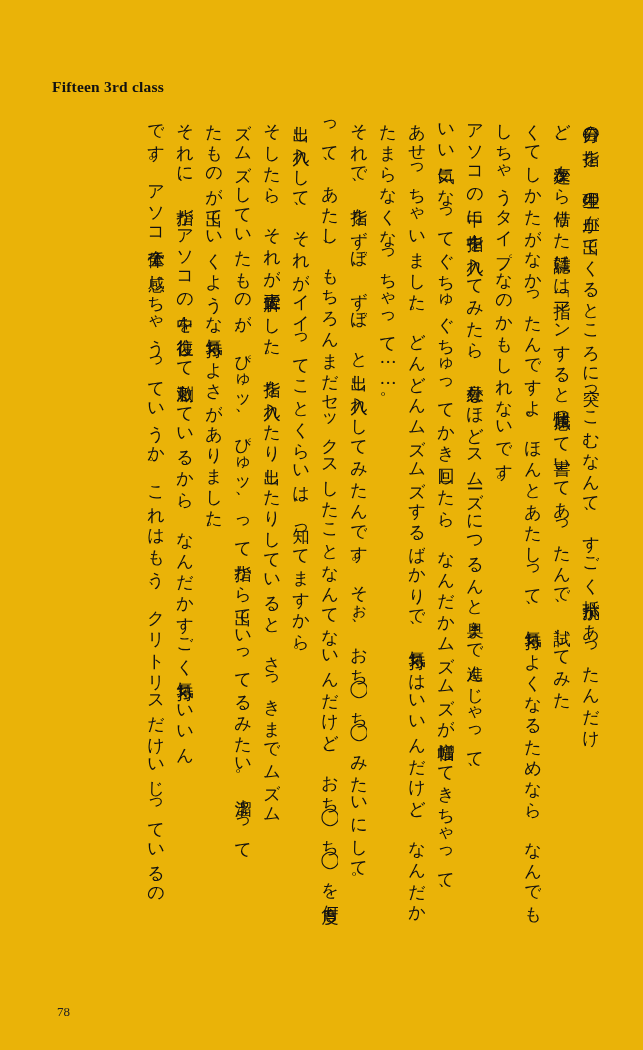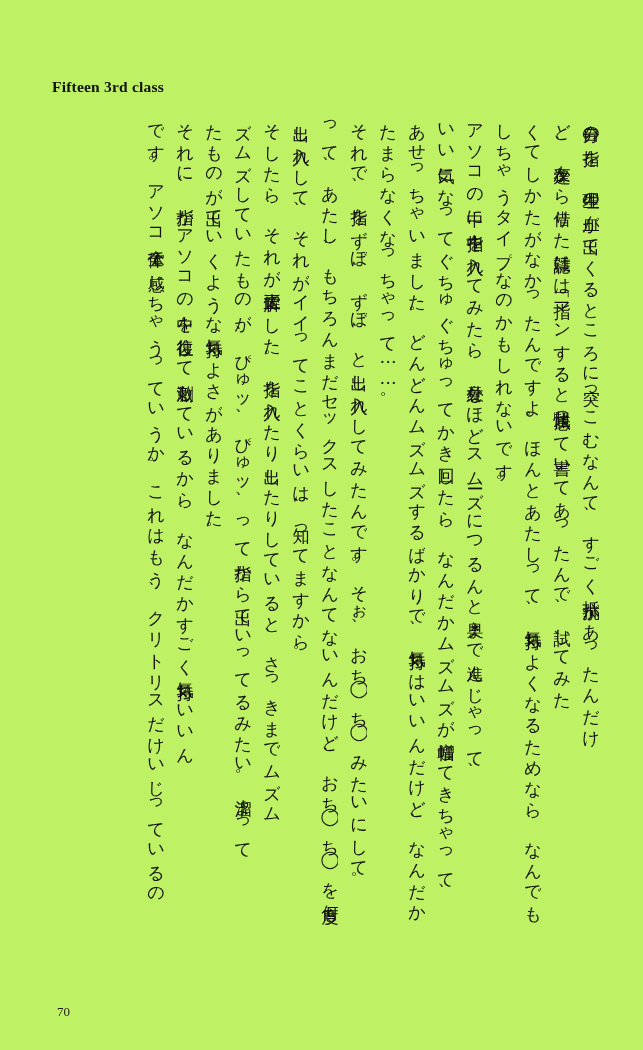--- a/index.html
+++ b/index.html
@@ -13,21 +13,21 @@
     font-family: "Liberation Serif", serif;
     color: #1a1a1a;
     position: relative;
     overflow: hidden;
   }
   .page {
     position: absolute;
     inset: 0;
     width: 643px;
     height: 1050px;
-    background: #bef264;
+    background: #eab308;
   }
   .header {
     position: absolute;
     top: 78px;
     left: 52px;
     font-family: "Liberation Serif", serif;
     font-weight: bold;
     font-size: 15.5px;
     letter-spacing: 0.2px;
     color: #111111;
@@ -91,15 +91,15 @@
     <div class="vline">それで、指をずぼ、ずぼ、と出し入れしてみたんです。そぉ、おち◯ち◯みたいにして。</div>
     <div class="vline">って、あたし、もちろんまだセックスしたことなんてないんだけど、おち◯ち◯を何度も</div>
     <div class="vline short">出し入れして、それがイイってことくらいは、知ってますから。</div>
     <div class="vline">そしたら、それが大正解でした。指を入れたり出したりしていると、さっきまでムズム</div>
     <div class="vline">ズムズしていたものが、ぴゅッ、ぴゅッ、って指から出ていってるみたい。溜まって</div>
     <div class="vline short">たものが出ていくような気持ちよさがありました。</div>
     <div class="vline">それに、指がアソコの中を往復して刺激しているから、なんだかすごく気持ちいいん</div>
     <div class="vline">です。アソコ全体で感じちゃうっていうか。これはもう、クリトリスだけいじっているの</div>
   </div>
 
-  <div class="page-number">70</div>
+  <div class="page-number">78</div>
 
 </div>
 
 </body></html>

